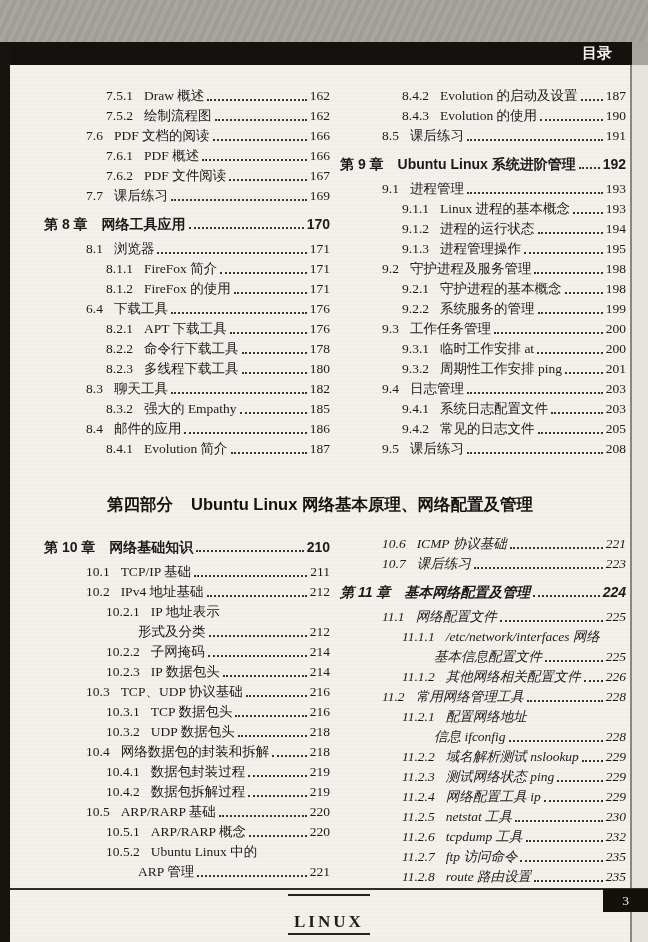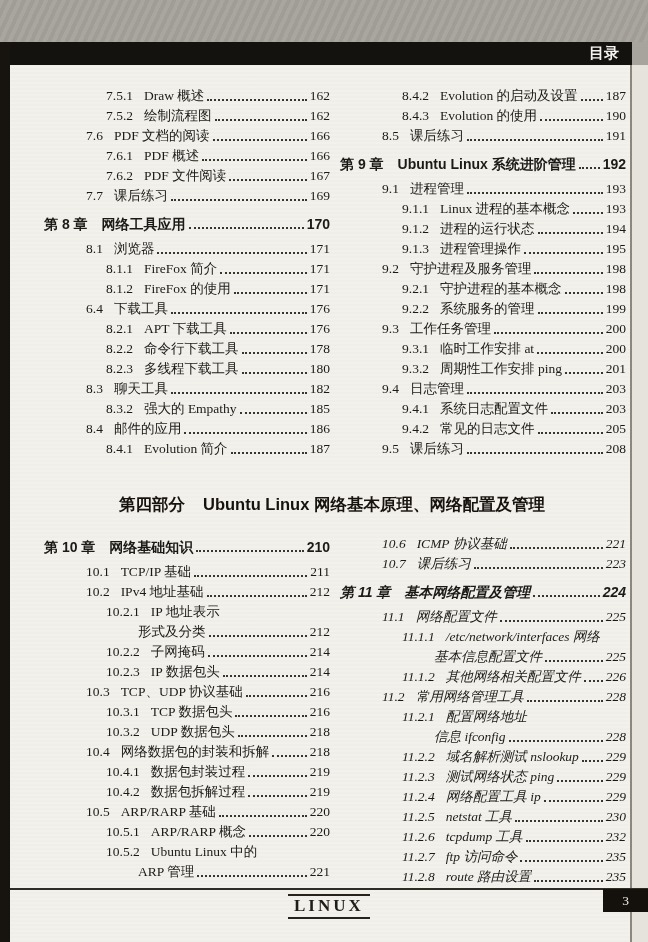--- a/index.html
+++ b/index.html
@@ -8,21 +8,21 @@
     background:#a7a49e; color:#1c1a17;
     font-family:"Liberation Serif","DejaVu Serif",serif;
   }
   .scan-top {
     position:absolute; top:0; left:0; width:648px; height:42px;
     background:repeating-linear-gradient(115deg,#a9a6a0 0 4px,#a09d97 4px 8px);
   }
   .header-bar {
     position:absolute; top:42px; left:0; width:632px; height:23px;
     background:#14120e; color:#f5f3ef; box-sizing:border-box;
-    display:flex; align-items:center; justify-content:flex-end; padding-right:13px;
+    display:flex; align-items:center; justify-content:flex-end; padding-right:20px;
     font-family:"Liberation Sans","DejaVu Sans",sans-serif; font-weight:bold; font-size:15px;
   }
   .page {
     position:absolute; top:65px; left:0; right:0; bottom:0;
     background:#f3f1ec;
     background-image:repeating-linear-gradient(0deg, rgba(0,0,0,0.012) 0 2px, rgba(255,255,255,0.012) 2px 4px);
   }
   .edge-right {
     position:absolute; top:65px; left:632px; right:0; bottom:0; background:#e6e3dd;
   }
@@ -48,34 +48,34 @@
     margin:0 2px 5px 3px;
   }
   .pg { margin-left:1px; }
   .row.ch {
     font-family:"Liberation Sans","DejaVu Sans",sans-serif;
     font-weight:bold; font-size:14px; margin:8px 0 5px 0;
   }
   .row.ch:first-child { margin-top:3px; }
   .row.ch .num { margin-right:14px; }
   .part-heading {
-    position:absolute; top:494px; left:22px; width:620px; text-align:center;
+    position:absolute; top:494px; left:10px; width:620px; text-align:center;
     font-family:"Liberation Sans","DejaVu Sans",sans-serif;
     font-weight:bold; font-size:16.5px; color:#16130f;
   }
   .part-heading .part-label { margin-right:18px; }
   .footer-line {
     position:absolute; top:888px; left:10px; width:638px; height:2px; background:#2f2b25;
   }
   .footer-logo {
     position:absolute; top:894px; left:288px;
     font-family:"Liberation Serif","DejaVu Serif",serif;
     font-weight:bold; font-size:17px; letter-spacing:3px; color:#201d18;
     border-top:2px solid #26221c; border-bottom:2px solid #26221c;
-    padding:0 6px 1px 6px;
+    padding:16px 6px 1px 6px;
   }
   .page-num-box {
     position:absolute; top:889px; left:603px; width:45px; height:23px;
     background:#14110d; color:#f1efe9;
     display:flex; align-items:center; justify-content:center;
     font-size:13.5px;
   }
 </style>
 </head>
 <body>

